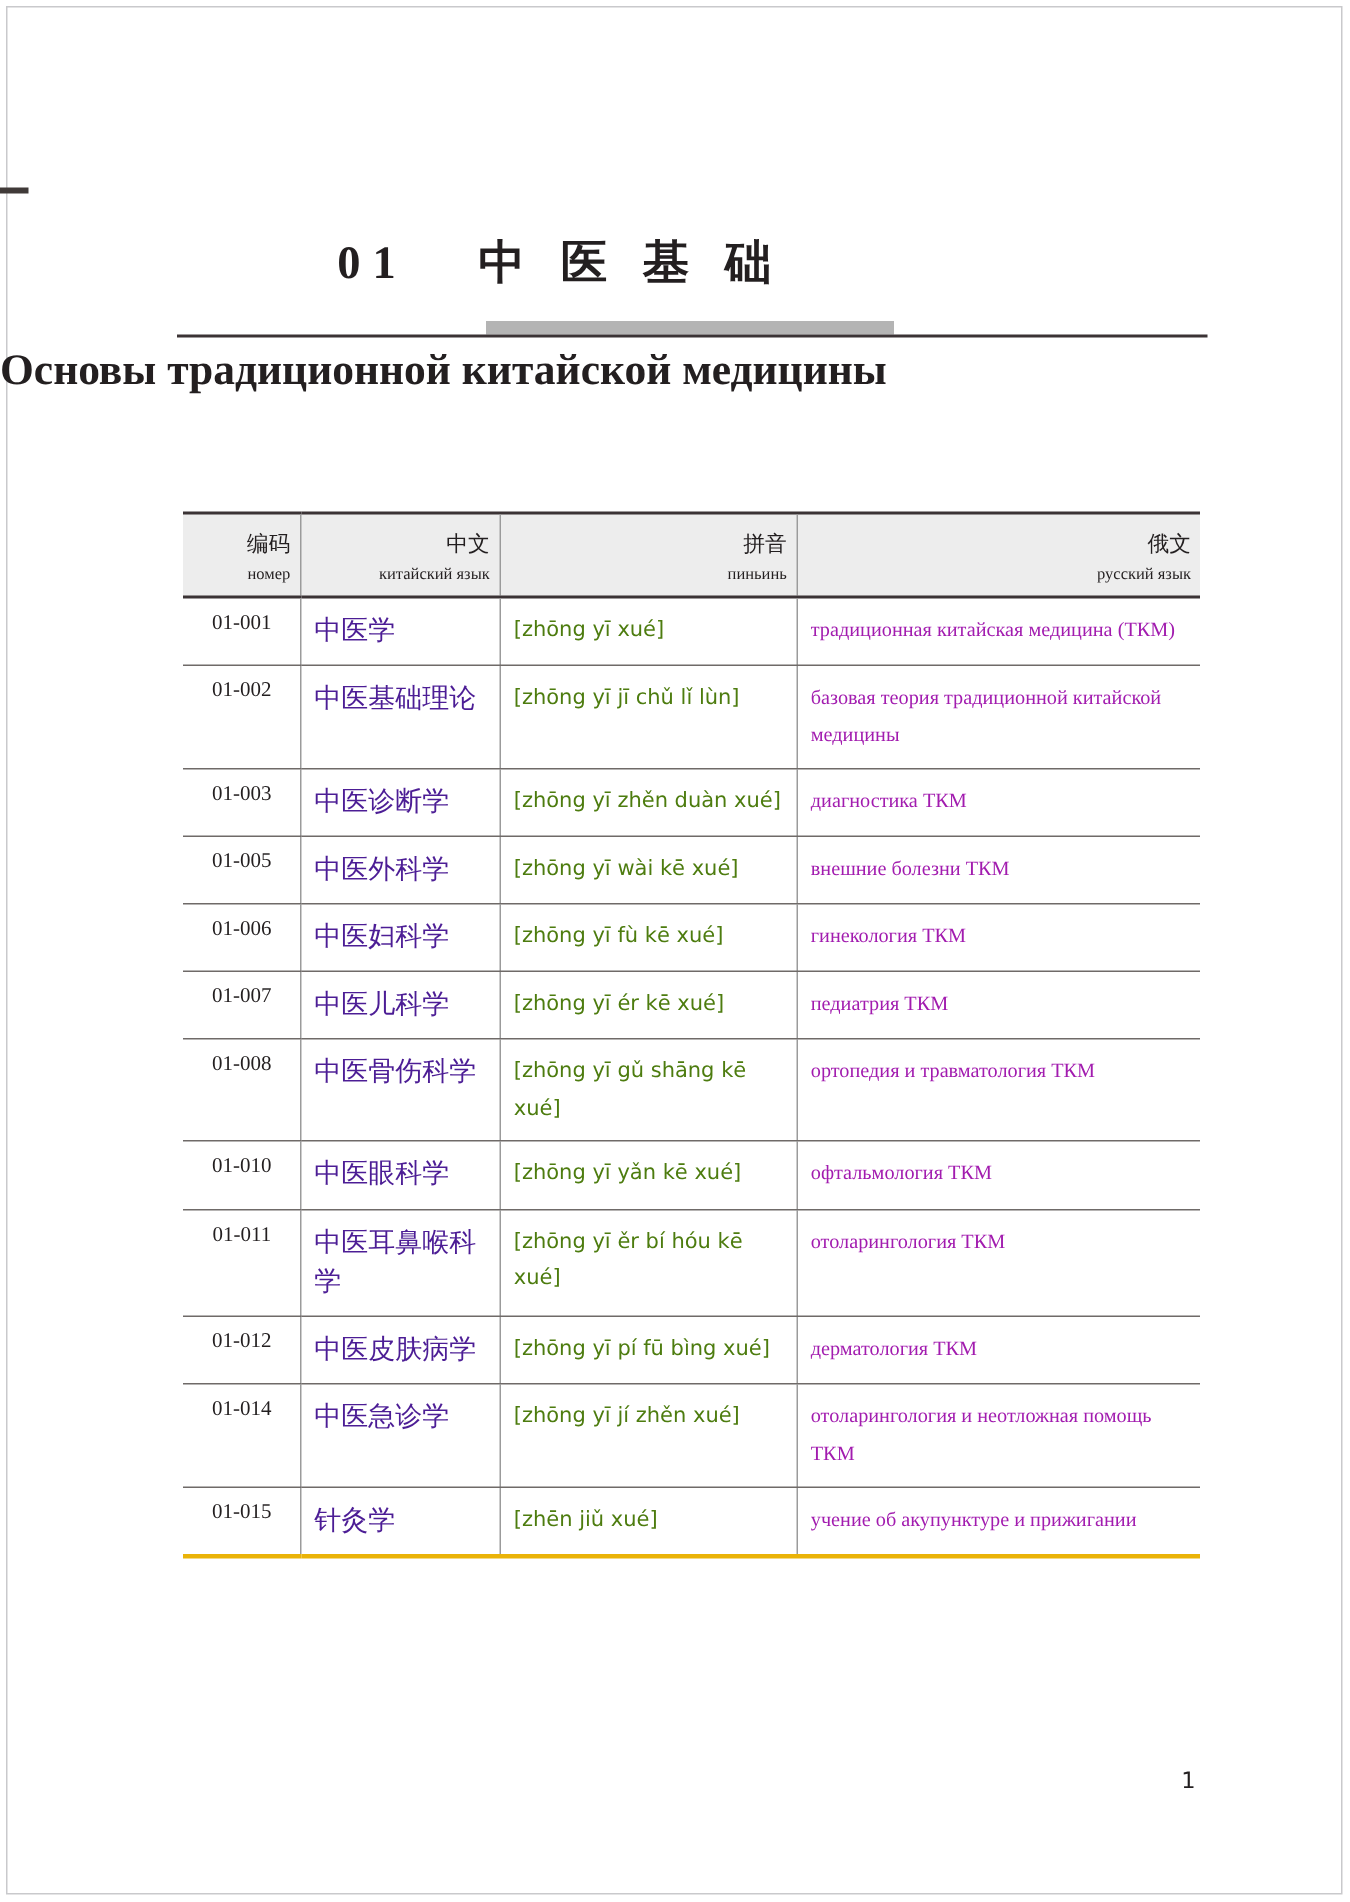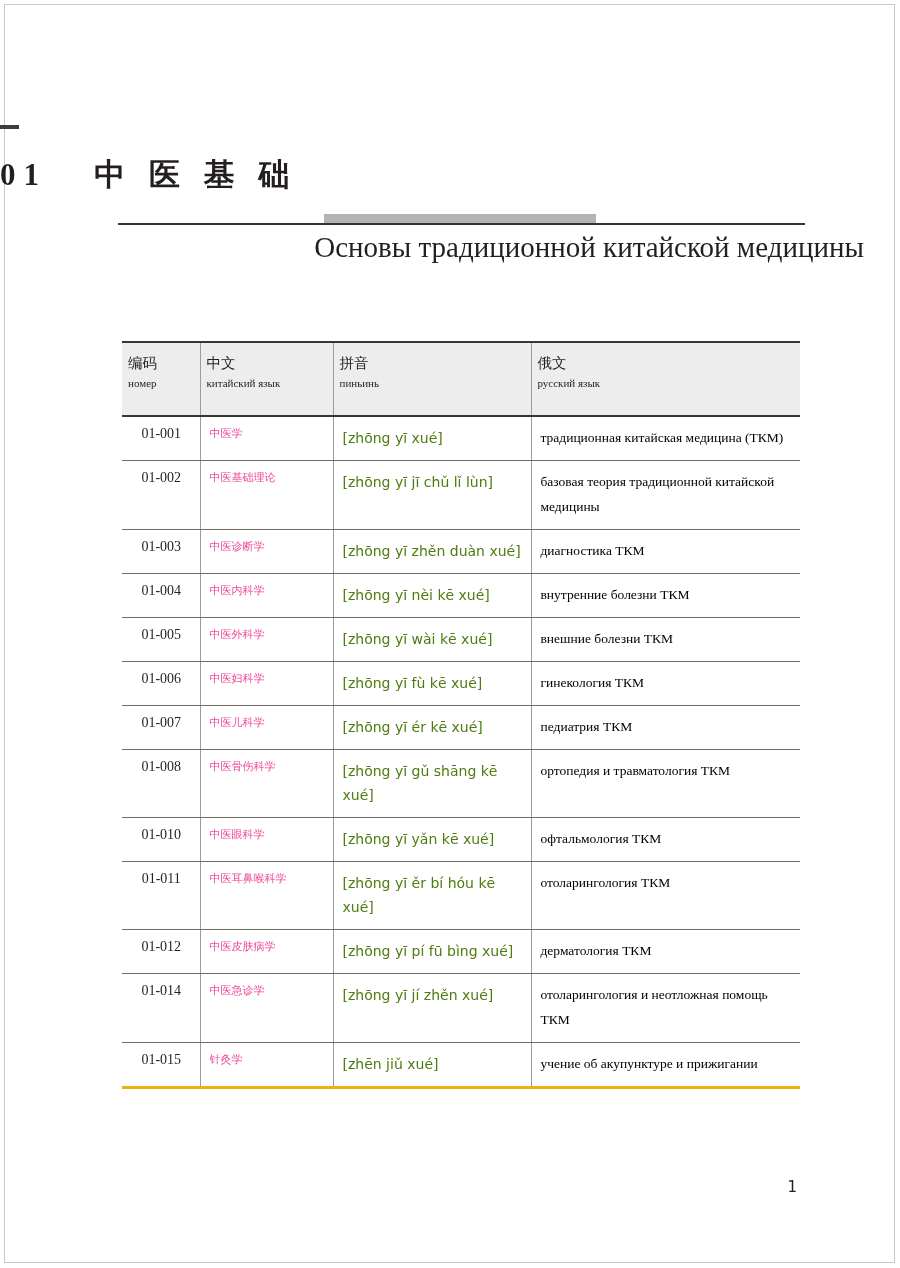--- a/index.html
+++ b/index.html
@@ -44,20 +44,22 @@
     top: 0;
     width: 900px;
   }
 
   
   .chapter-head {
     position: absolute;
     left: 0;
     top: 158px;
     width: 725px;
+    text-align: center;
+    padding-left: 11px;
   }
   .chapter-title {
     font-family: "Liberation Serif", "DejaVu Serif", serif;
     font-size: 31px;
     font-weight: bold;
     letter-spacing: 8px;
     color: #231f20;
     line-height: 1.1;
     white-space: pre;
   }
@@ -84,24 +86,24 @@
     width: 687px;
     height: 2px;
     background: #3b3335;
   }
 
   .chapter-subtitle {
     position: absolute;
     left: 0;
     top: 231px;
     width: 864px;
-    text-align: right;
+    text-align: left;
     font-family: "Liberation Serif", "DejaVu Serif", serif;
     font-size: 29px;
-    font-weight: normal;
+    font-weight: bold;
     color: #231f20;
     letter-spacing: 0px;
   }
 
   
   .term-table {
     position: absolute;
     left: 122px;
     top: 341px;
     width: 678px;
@@ -111,22 +113,22 @@
   .term-table col.c-code  { width: 78px; }
   .term-table col.c-zh    { width: 133px; }
   .term-table col.c-py    { width: 198px; }
   .term-table col.c-ru    { width: 269px; }
 
   .term-table thead th {
     background: #ededed;
     border-top: 2px solid #3b3335;
     border-bottom: 2px solid #3b3335;
     border-right: 1px solid #9b9b9b;
-    padding: 9px 6px 22px 6px;
-    text-align: left;
+    padding: 9px 6px 4px 6px;
+    text-align: right;
     vertical-align: middle;
     font-weight: normal;
   }
   .term-table thead th:last-child { border-right: none; }
 
   .hdr-zh {
     display: block;
     font-size: 14.5px;
     font-family: "DejaVu Sans", "Liberation Sans", sans-serif;
     color: #231f20;
@@ -153,35 +155,35 @@
 
   .cell-code {
     text-align: center;
     font-family: "Liberation Serif", "DejaVu Serif", serif;
     font-size: 14px;
     color: #231f20;
     white-space: nowrap;
   }
   .cell-zh {
     font-family: "DejaVu Sans", "Liberation Sans", sans-serif;
-    font-size: 11px;
-    color: #ec4899;
+    font-size: 18px;
+    color: #4c1d95;
     line-height: 1.45;
     margin-top: 25px;
   }
   .cell-py {
     font-family: "DejaVu Sans", "Liberation Sans", sans-serif;
     font-size: 14px;
     color: #4d7c0f;
     line-height: 1.75;
   }
   .cell-ru {
     font-family: "Liberation Serif", "DejaVu Serif", serif;
     font-size: 13.5px;
-    color: #000000;
+    color: #a21caf;
     line-height: 1.85;
   }
 
   
   .page-number {
     position: absolute;
     left: 0;
     top: 1178px;
     width: 900px;
     text-align: right;
@@ -251,26 +253,20 @@
           <td class="cell-py">[zhōng yī jī chǔ lǐ lùn]</td>
           <td class="cell-ru">базовая теория традиционной китайской медицины</td>
         </tr>
         <tr>
           <td class="cell-code">01-003</td>
           <td class="cell-zh">中医诊断学</td>
           <td class="cell-py">[zhōng yī zhěn duàn xué]</td>
           <td class="cell-ru">диагностика ТКМ</td>
         </tr>
         <tr>
-          <td class="cell-code">01-004</td>
-          <td class="cell-zh">中医内科学</td>
-          <td class="cell-py">[zhōng yī nèi kē xué]</td>
-          <td class="cell-ru">внутренние болезни ТКМ</td>
-        </tr>
-        <tr>
           <td class="cell-code">01-005</td>
           <td class="cell-zh">中医外科学</td>
           <td class="cell-py">[zhōng yī wài kē xué]</td>
           <td class="cell-ru">внешние болезни ТКМ</td>
         </tr>
         <tr>
           <td class="cell-code">01-006</td>
           <td class="cell-zh">中医妇科学</td>
           <td class="cell-py">[zhōng yī fù kē xué]</td>
           <td class="cell-ru">гинекология ТКМ</td>

